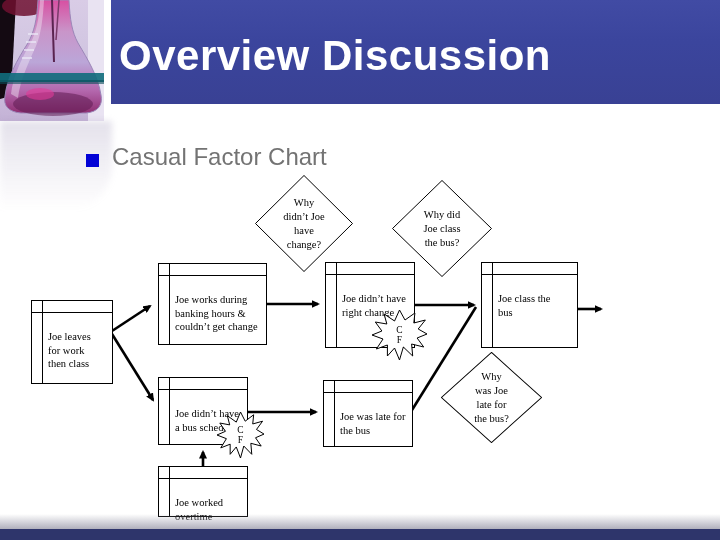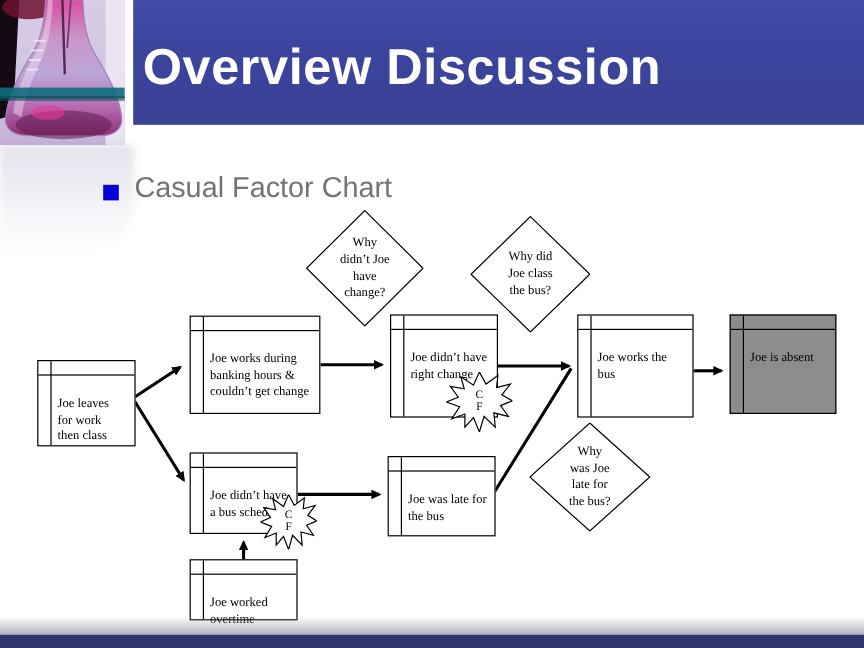--- a/index.html
+++ b/index.html
@@ -160,40 +160,37 @@
   <div class="diamond" style="left:441px;top:352px;width:101px;height:91px">
     <svg viewBox="0 0 100 100" preserveAspectRatio="none">
       <polygon points="50,0.5 99.5,50 50,99.5 0.5,50" vector-effect="non-scaling-stroke"></polygon>
       </svg>
     <div class="dlabel">Why
 was Joe
 late for
 the bus?</div>
   </div>
 
-  <div class="card" style="left:31px;top:300px;width:82px;height:72px">
+  <div class="card" style="left:31px;top:300px;width:82px;height:84px">
     <div class="card-text">Joe leaves
 for work
 then class</div>
   </div>
   <div class="card" style="left:158px;top:263px;width:109px;height:82px">
     <div class="card-text">Joe works during
 banking hours &amp;
 couldn’t get change</div>
   </div>
   <div class="card" style="left:325px;top:262px;width:90px;height:86px">
     <div class="card-text">Joe didn’t have
 right change</div>
   </div>
   <div class="card" style="left:481px;top:262px;width:97px;height:86px">
-    <div class="card-text">Joe works the
+    <div class="card-text">Joe class the
 bus</div>
-  </div>
-  <div class="card gray" style="left:608px;top:262px;width:89px;height:83px">
-    <div class="card-text">Joe is absent</div>
   </div>
   <div class="card" style="left:158px;top:377px;width:90px;height:68px">
     <div class="card-text">Joe didn’t have
 a bus schedule</div>
   </div>
   <div class="card" style="left:158px;top:466px;width:90px;height:51px">
     <div class="card-text">Joe worked
 overtime</div>
   </div>
   <div class="card" style="left:323px;top:380px;width:90px;height:67px">

